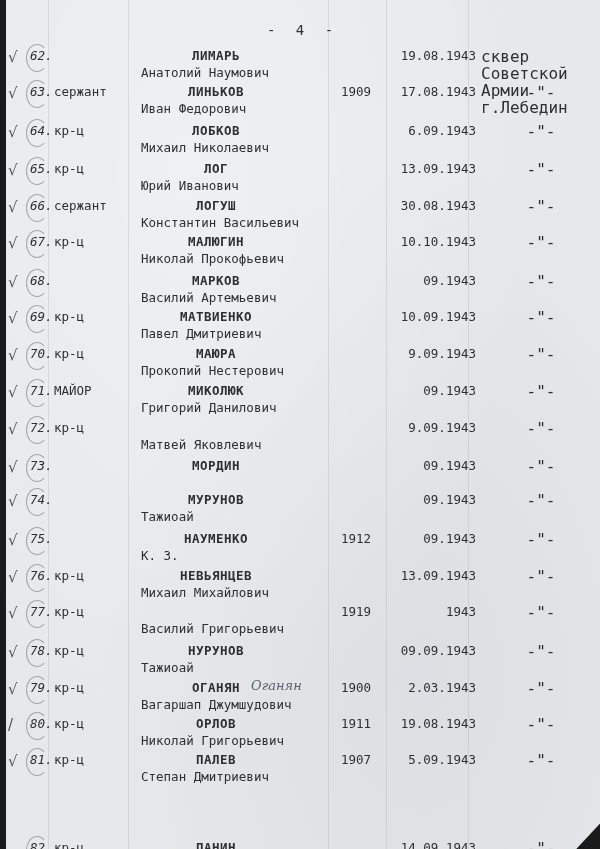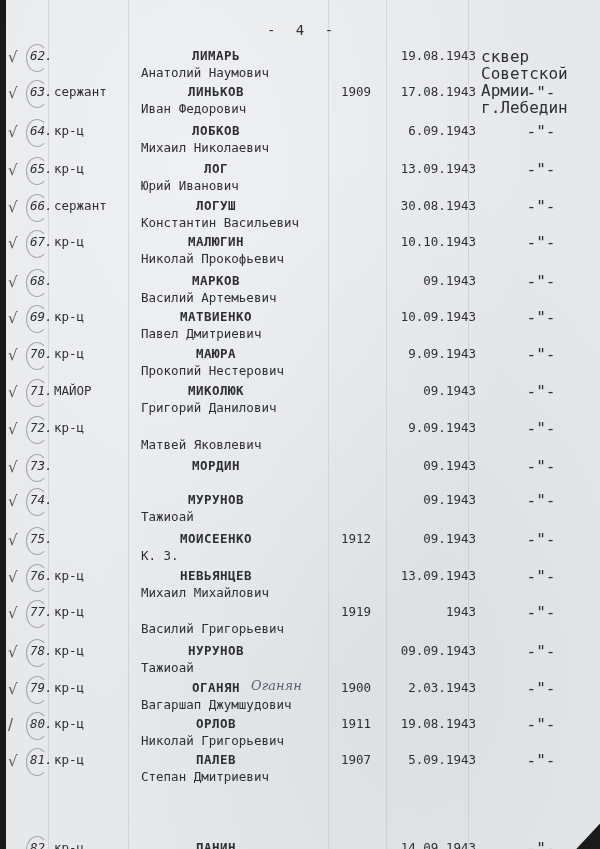--- a/index.html
+++ b/index.html
@@ -192,21 +192,21 @@
         <span class="given">Тажиоай</span>
         <span class="birth"></span>
         <span class="death">09.1943</span>
         <span class="burial">-"-</span>
       </div>
       <div class="row" style="top: 531px;">
         <span class="check">√</span>
         <span class="num-circle"></span>
         <span class="num">75.</span>
         <span class="rank"></span>
-        <span class="surname">МОИСЕЕНКО</span>
+        <span class="surname">НАУМЕНКО</span>
         <span class="given">К.        З.</span>
         <span class="birth">1912</span>
         <span class="death">09.1943</span>
         <span class="burial">-"-</span>
       </div>
       <div class="row" style="top: 568px;">
         <span class="check">√</span>
         <span class="num-circle"></span>
         <span class="num">76.</span>
         <span class="rank">кр-ц</span>

